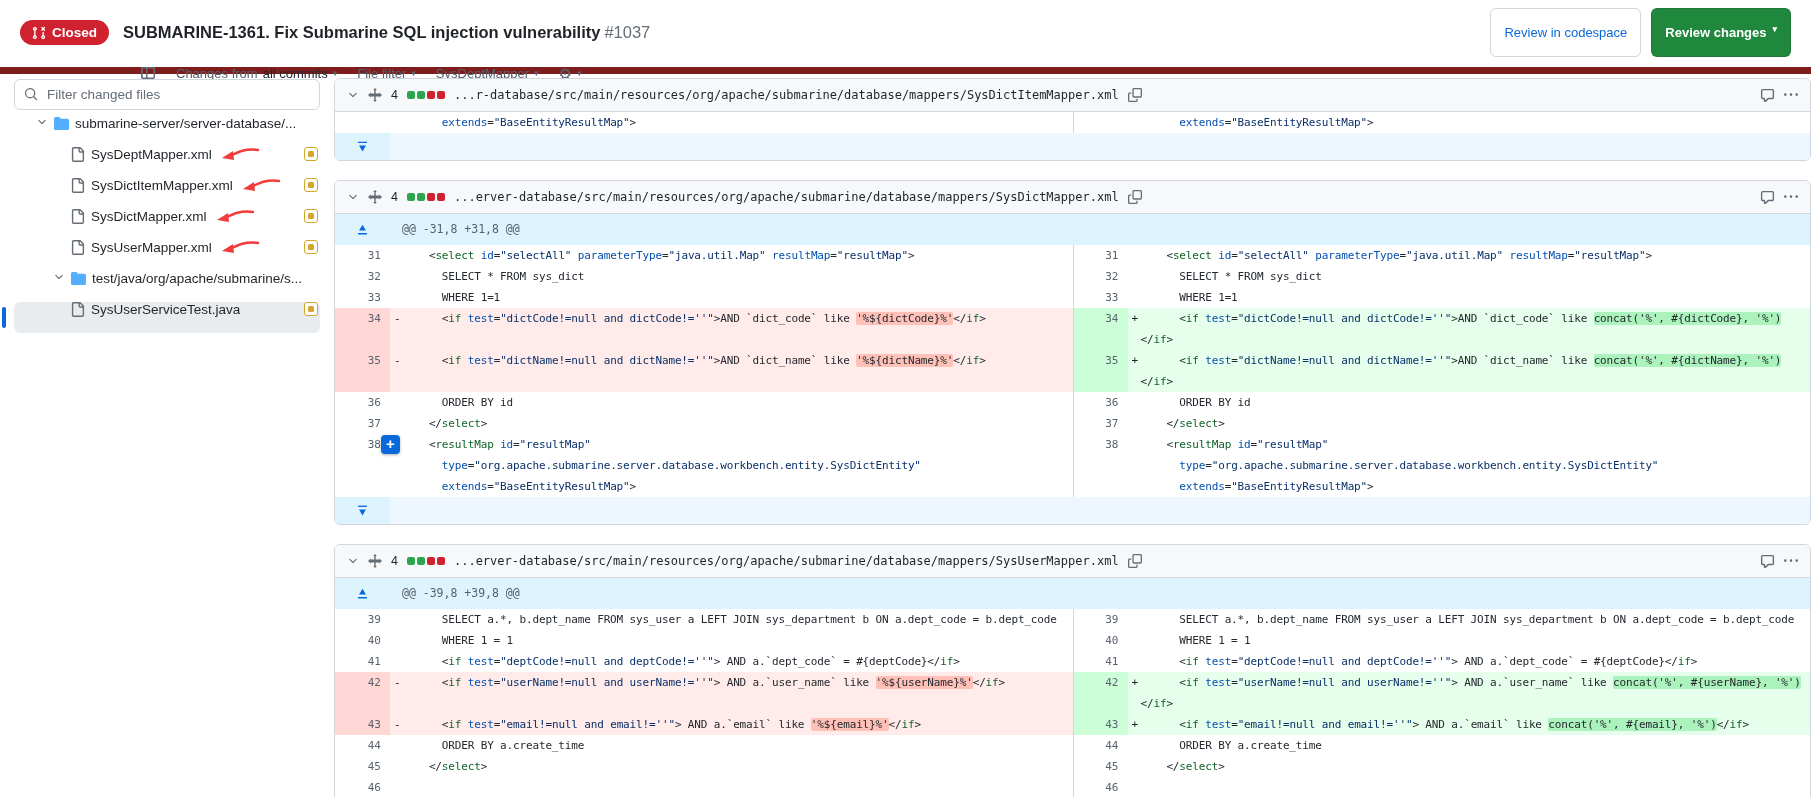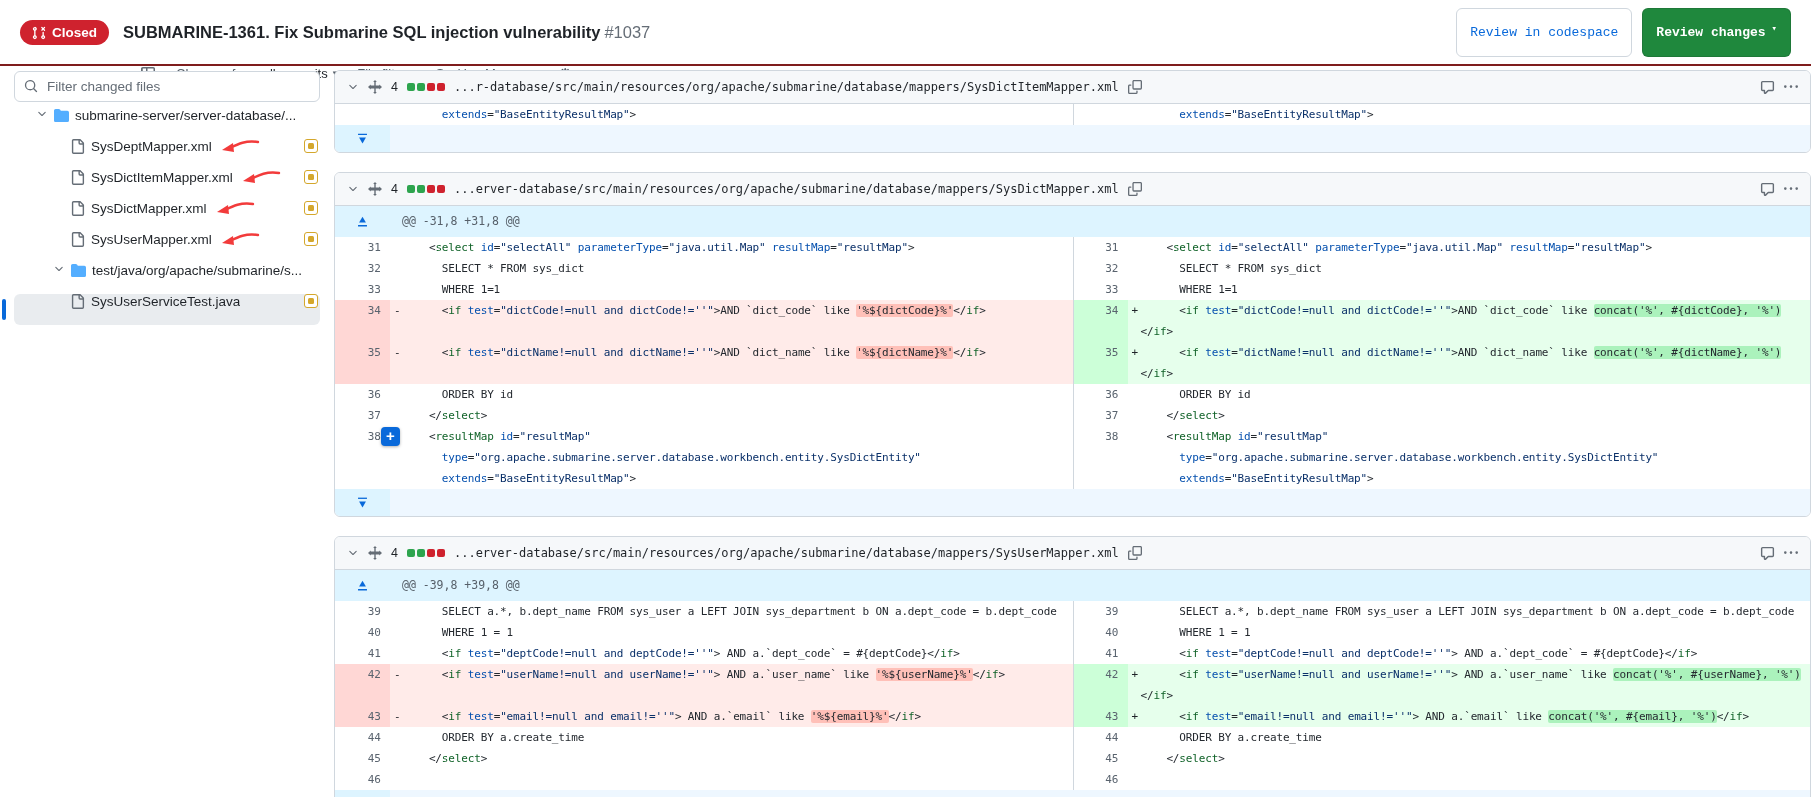--- a/index.html
+++ b/index.html
@@ -1,25 +1,25 @@
 <!DOCTYPE html>
 <html><head>
 <meta charset="utf-8">
 <style>
 *{box-sizing:border-box}
 html,body{margin:0;padding:0}
 body{width:1811px;height:797px;overflow:hidden;background:#fff;color:#1f2328;font-family:"Liberation Sans",sans-serif}
 
-.app-header{border-bottom:2px solid #7f1d1d;height:66px;padding:8px 20px 0 20px}
+.app-header{border-bottom:7px solid #7f1d1d;height:74px;padding:8px 20px 0 20px}
 .hrow1{display:flex;align-items:center}
 .closed-badge{display:inline-flex;align-items:center;gap:6px;background:#cf222e;color:#fff;border-radius:999px;padding:5px 12px;font-size:13.5px;font-weight:600;flex:none}
 .pr-title{font-size:16.5px;font-weight:700;margin:0 1px 0 14px;white-space:nowrap;overflow:hidden}
 .pr-number{color:#656d76;font-weight:400;margin-left:4px}
 .hbtns{margin-left:auto;display:flex;gap:10px}
-.btn{font-size:13px;border-radius:6px;padding:16px 13px;border:1px solid;cursor:pointer;font-family:Liberation Mono, monospace;display:inline-flex;align-items:flex-start;gap:6px;white-space:nowrap}
+.btn{font-size:13px;border-radius:6px;padding:16px 13px;border:1px solid;cursor:pointer;font-family:Liberation Sans, sans-serif;display:inline-flex;align-items:flex-start;gap:6px;white-space:nowrap}
 .btn-sec{background:#fff;border-color:#d0d7de;color:#0969da;font-weight:500}
 .btn-pri{background:#1f883d;border-color:rgba(27,31,36,.15);color:#fff;font-weight:600}
 .caret{font-size:9px;line-height:1}
 .hrow2{display:flex;align-items:center;gap:20px;padding:8px 0 0 120px;color:#57606a;font-size:13px}
 .tb{display:inline-flex;align-items:center;gap:5px;cursor:pointer}
 .tb-muted{color:#57606a}
 .tb-strong{color:#24292f}
 .gear{font-size:15px;line-height:1}
 
 .content{display:flex;height:731px;overflow:hidden}
@@ -103,21 +103,21 @@
     <span class="tb">
         <span class="tb-muted">Changes from</span>
         <span class="tb-strong">all commits</span>
         <span class="caret">▾</span>
       </span>
     <span class="tb">
         <span>File filter</span>
         <span class="caret">▾</span>
       </span>
     <span class="tb">
-        <span>SysUserMapper</span>
+        <span>SysDeptMapper</span>
         <span class="caret">▾</span>
       </span>
     <span class="tb">
         <span class="gear">⚙</span>
         <span class="caret">▾</span>
       </span>
   </div>
 </header>
 
 <div class="content">

